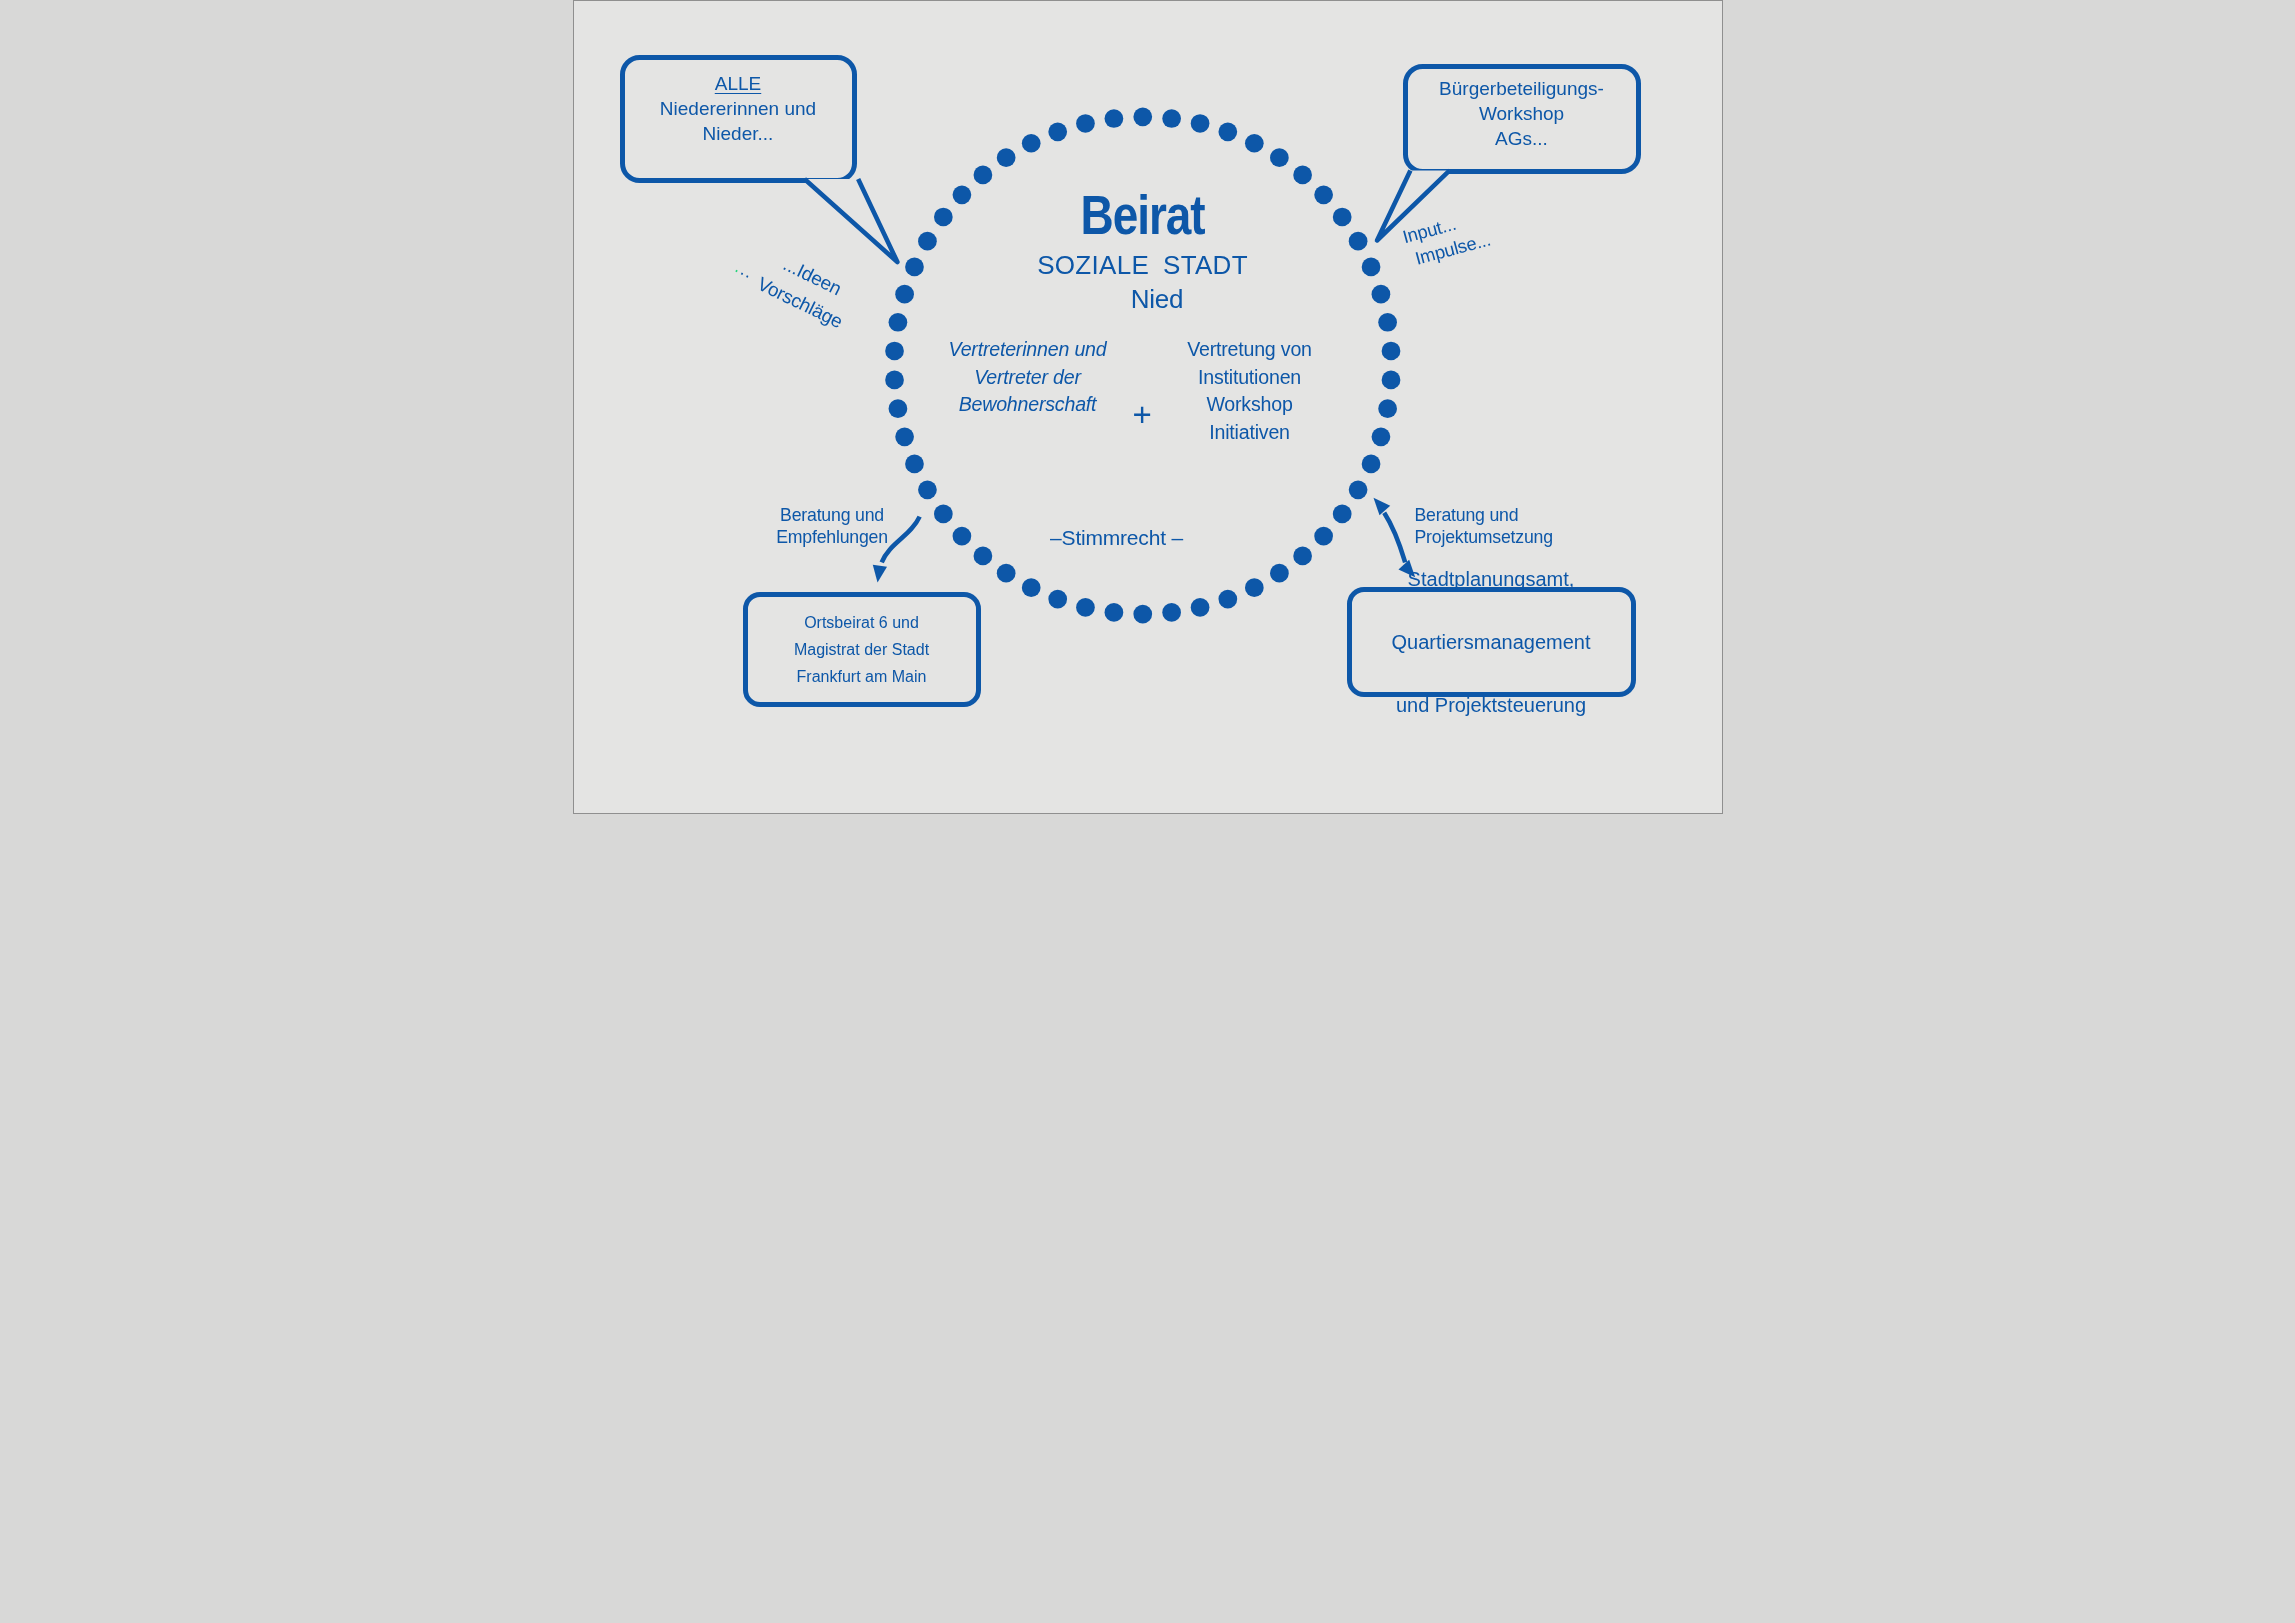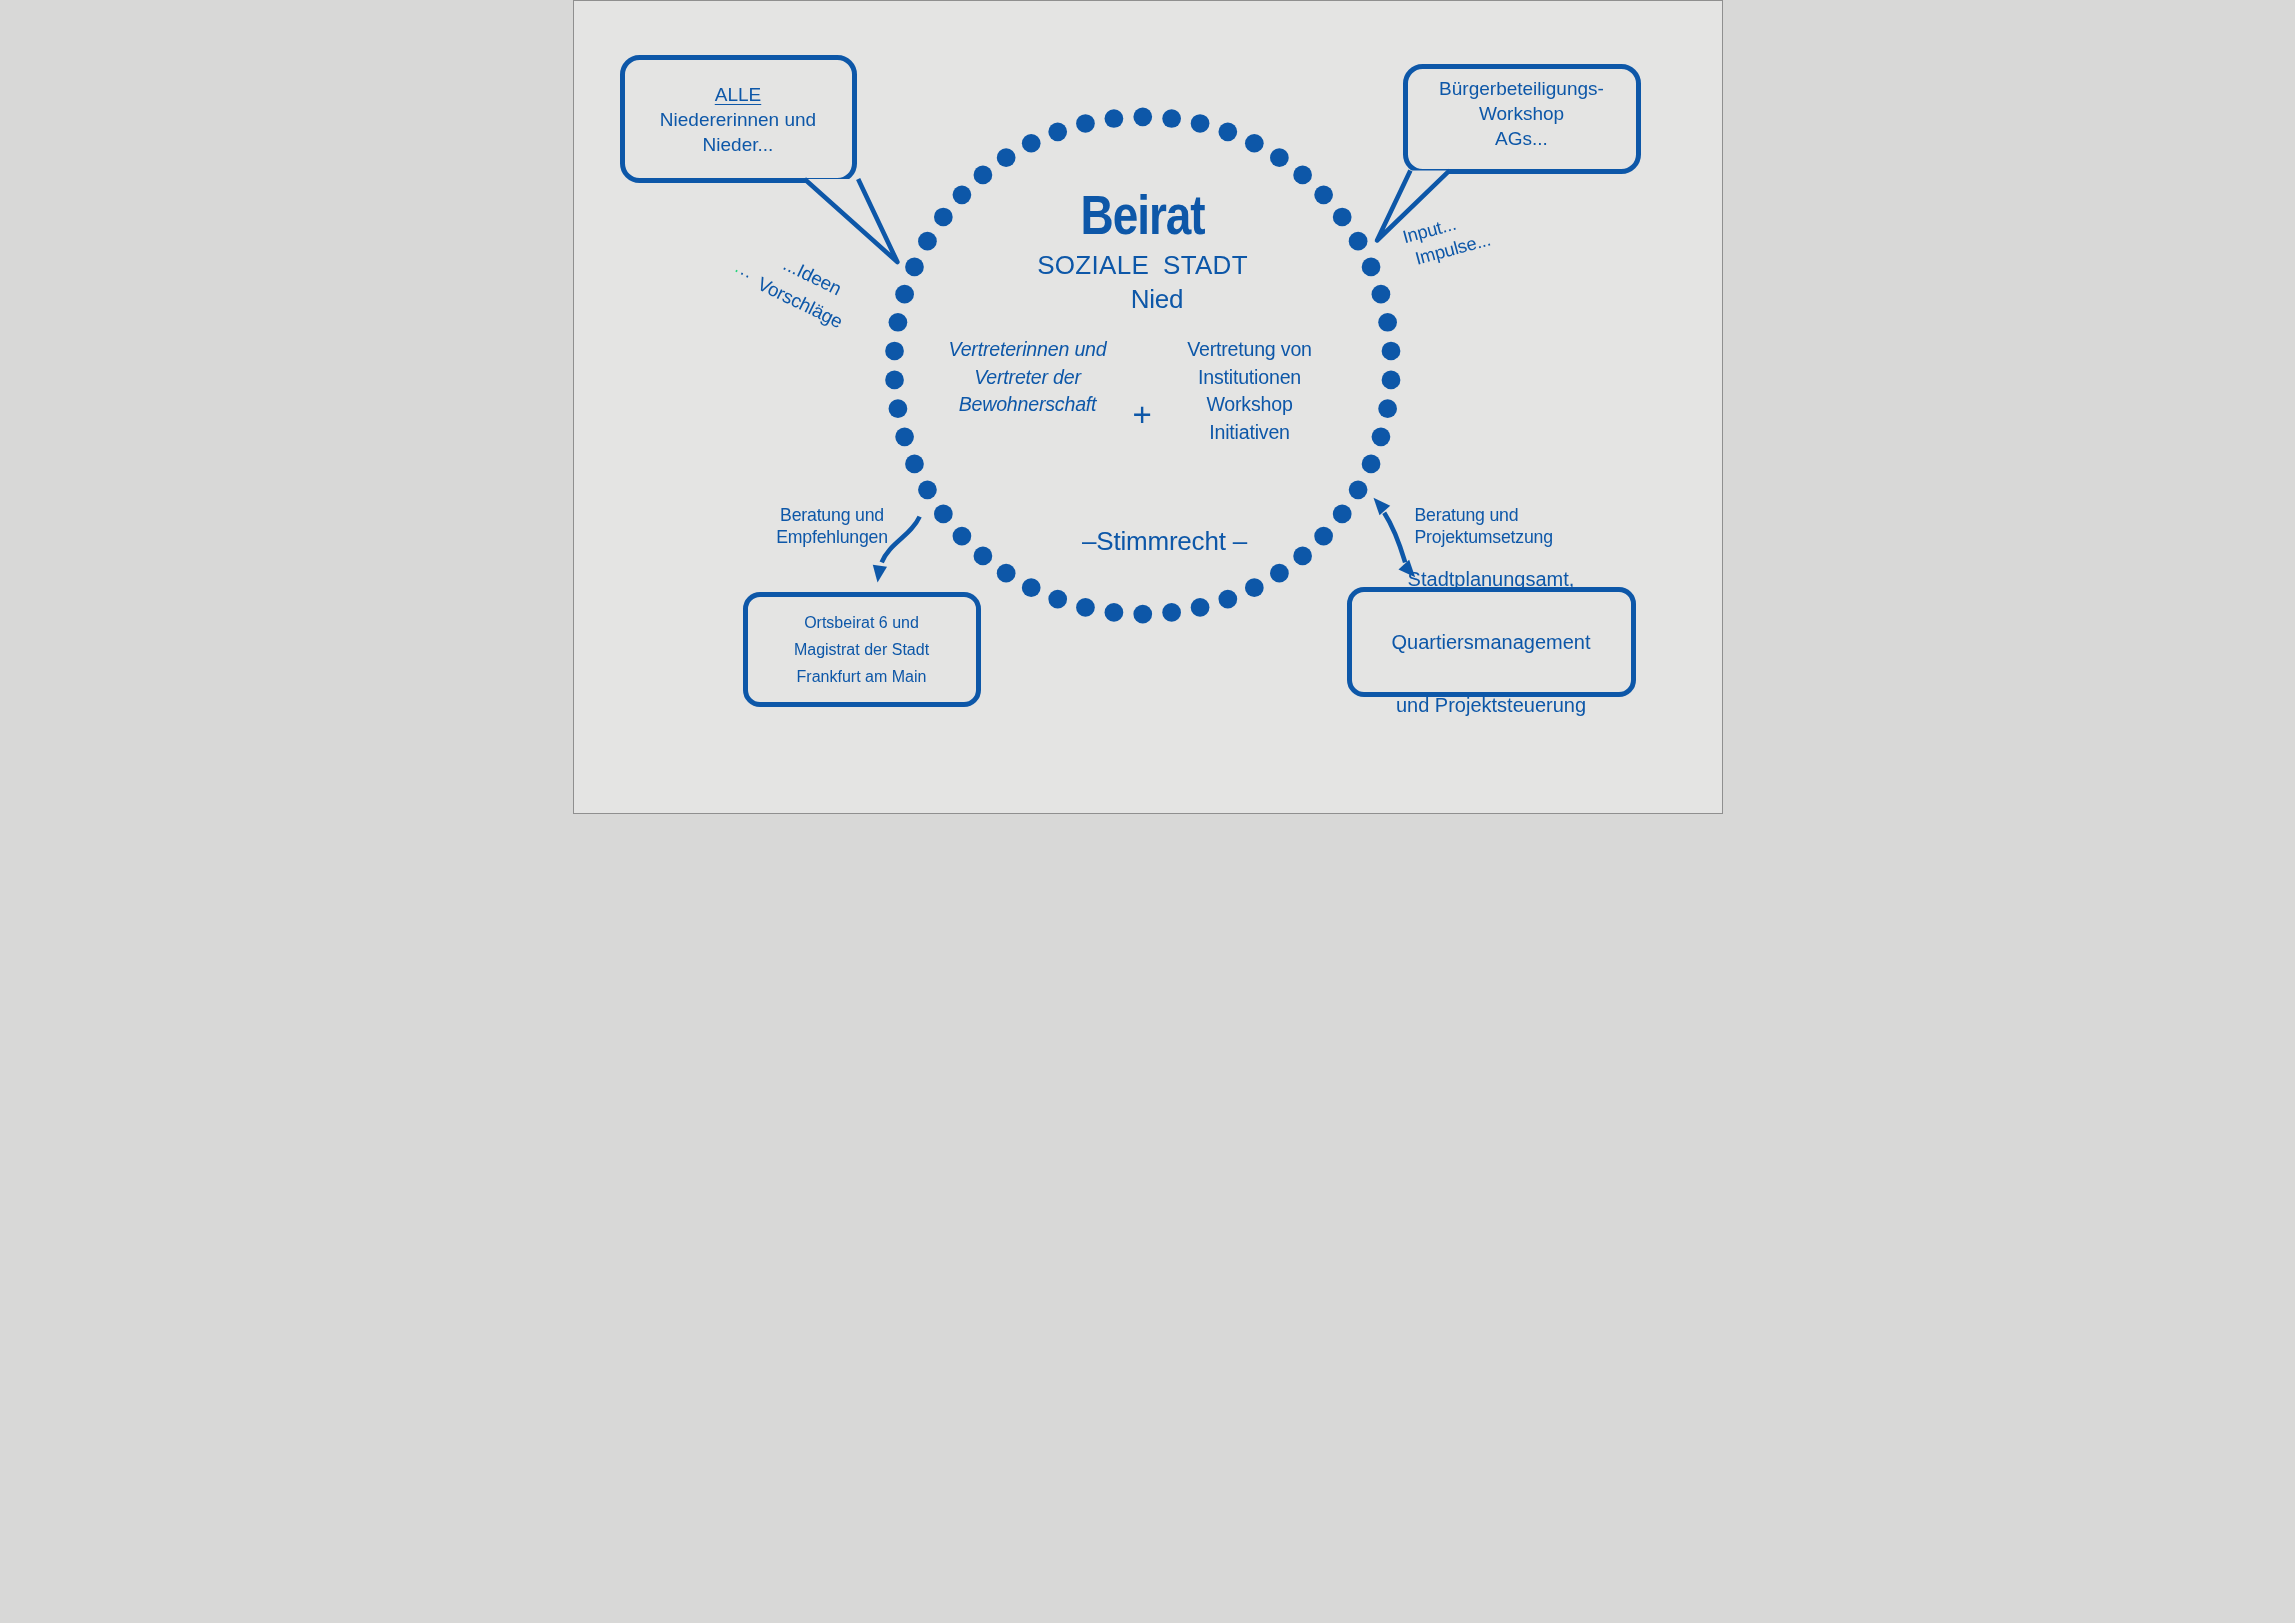--- a/index.html
+++ b/index.html
@@ -23,42 +23,42 @@
     border:5.2px solid var(--blue,#0d57a8);
     border-radius:19.6px;
     box-sizing:border-box;
     display:flex;flex-direction:column;align-items:center;
   }
   .bubble{justify-content:flex-start;}
   .box{justify-content:center;border-radius:17px;}
 
   .bubble .line,.box .line{display:block;text-align:center;}
 
-  #bubble-tl{left:46px;top:54px;width:237px;height:128px;padding-top:22px;}
+  #bubble-tl{left:46px;top:54px;width:237px;height:128px;padding-top:11px;}
   #bubble-tl .line{font-size:19px;line-height:25px;}
   #bubble-tr{left:829px;top:63px;width:238px;height:110px;padding-top:6.5px;}
   #bubble-tr .line{font-size:19px;line-height:25px;}
   .u{text-decoration:underline;text-underline-offset:2.6px;}
 
   #box-bl{left:169px;top:591px;width:238px;height:115px;}
   #box-bl .line{font-size:16px;line-height:27px;}
   #box-br{left:773px;top:586px;width:289px;height:110px;gap:36px;}
   #box-br .line{font-size:20px;line-height:27px;}
 
   
   #title-main{left:405px;top:181px;width:327px;font-size:56px;font-weight:bold;
     transform:scaleX(0.82);letter-spacing:-1.3px;}
   #title-sub{left:389px;top:249px;width:360px;font-size:26px;letter-spacing:0.3px;word-spacing:6.5px;}
   #title-sub2{left:420px;top:283px;width:327px;font-size:26px;}
 
   .col{width:164px;font-size:19.6px;line-height:27.5px;}
   #col-left{left:372px;top:335px;font-style:italic;}
   #col-right{left:594px;top:335px;}
   #plus-sign{left:536px;top:395px;width:65px;font-size:33px;font-weight:300;}
-  #voting-note{left:460px;top:525px;width:262px;font-size:26px;}
+  #voting-note{left:412px;top:525px;width:262px;font-size:21px;}
 
   
   .annot{font-size:19px;line-height:24px;transform-origin:left top;white-space:nowrap;}
   #annot-left{left:178px;top:233px;transform:rotate(26deg);}
   #annot-left .l1{margin-left:42px;}
   #annot-left .dots{font-size:17px;letter-spacing:1.3px;vertical-align:0.35em;margin-right:9.2px;}
   #annot-left .gdot{color:var(--green,#22d37a);}
   #annot-right{left:826px;top:225px;transform:rotate(-15deg);font-size:18.3px;}
   #annot-right .l2{margin-left:6.5px;}
 

